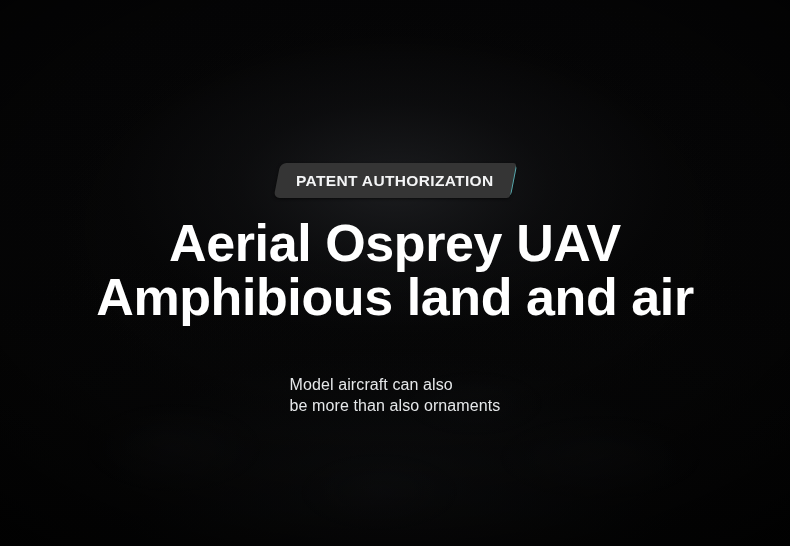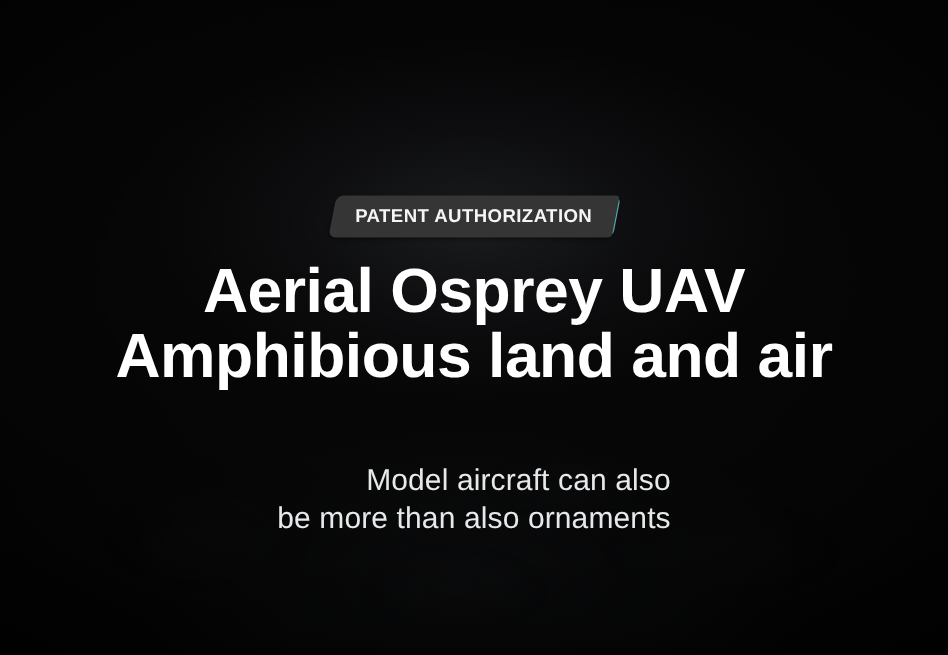--- a/index.html
+++ b/index.html
@@ -128,23 +128,23 @@
     text-rendering: optimizeLegibility;
   }
 
   .headline-line {
     display: block;
     white-space: nowrap;
   }
 
   
   .subtitle {
-    text-align: right;
+    text-align: left;
     color: #e6e8ea;
-    font-size: 25px;
+    font-size: 16px;
     font-weight: normal;
     line-height: 1.3;
     letter-spacing: 0.1px;
     font-family: "Liberation Sans", sans-serif;
   }
 
   .subtitle-line {
     display: block;
     white-space: nowrap;
   }

